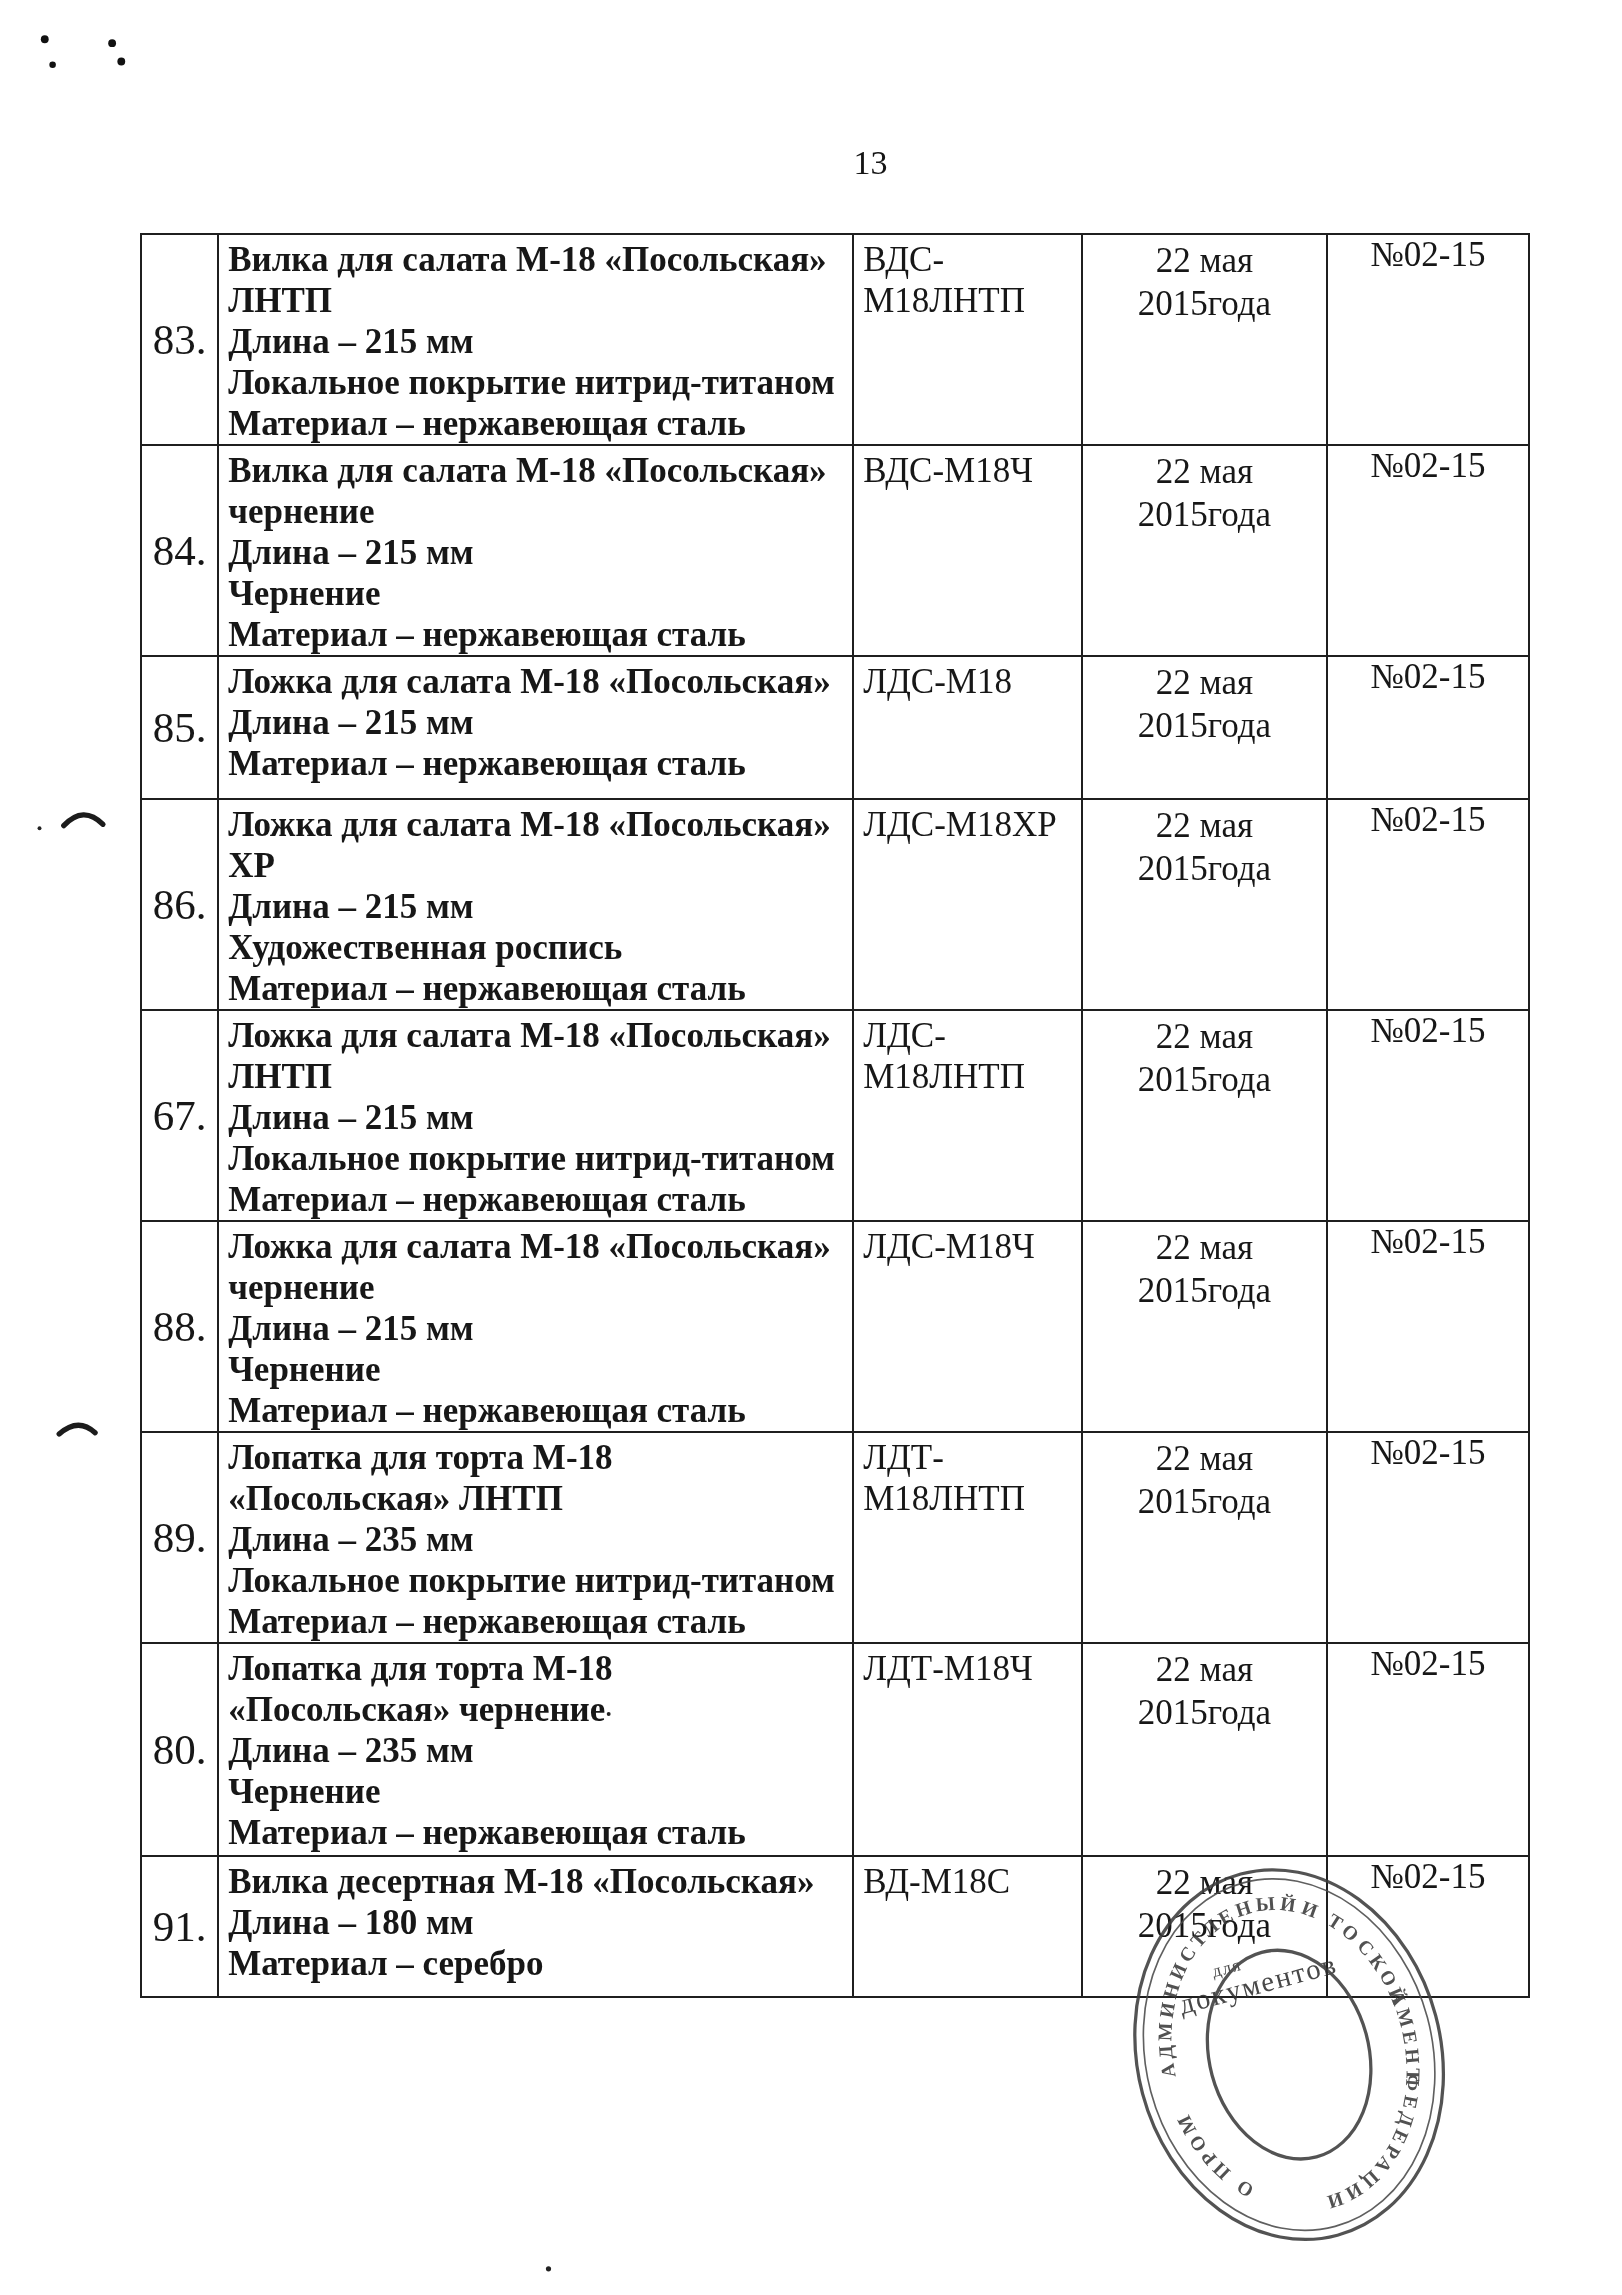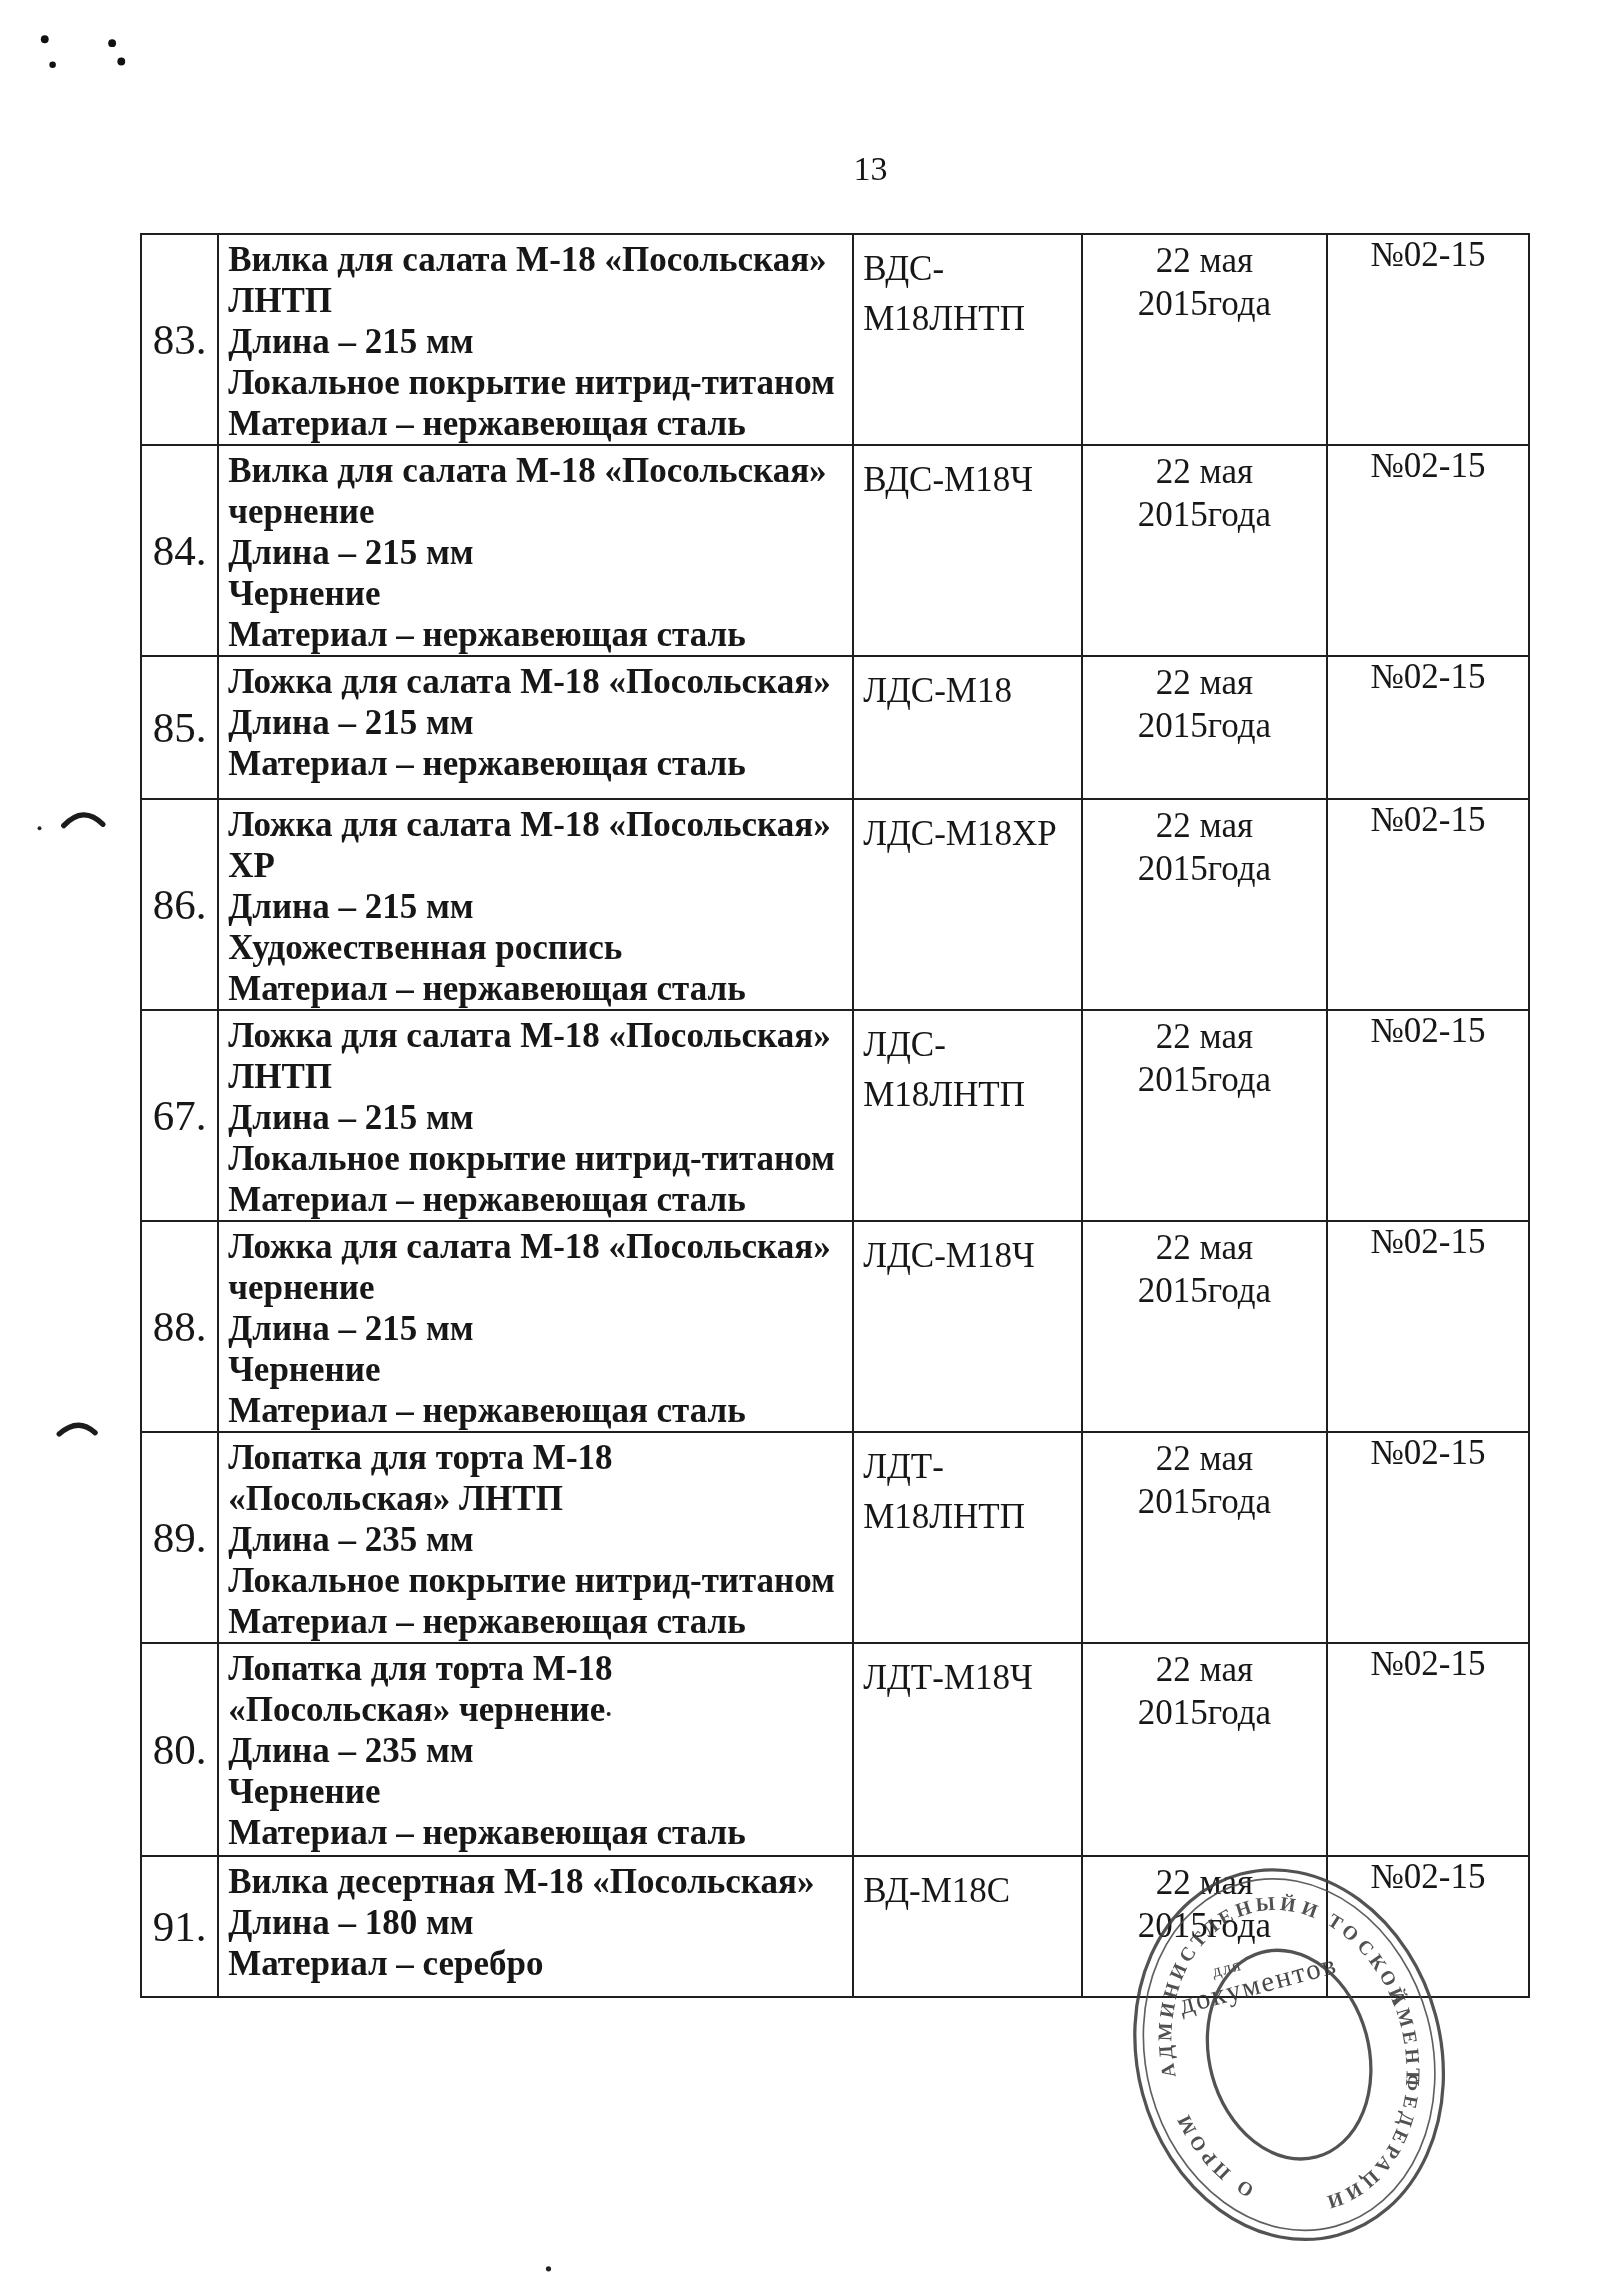--- a/index.html
+++ b/index.html
@@ -2,38 +2,38 @@
 <html style="font-size:10.5px"><head>
 <meta charset="utf-8">
 <style>
   html,body{margin:0;padding:0;}
   body{
     width:1623px;height:2295px;position:relative;overflow:hidden;
     background:#ffffff;color:#161616;
     font-family:"Liberation Serif", serif;
   }
   .page-number{
-    position:absolute;top:150px;left:838px;width:65px;
+    position:absolute;top:144px;left:838px;width:65px;
     font-size:34px;text-align:center;color:#141414;
   }
   table.cert-table{
     position:absolute;left:140px;top:233px;width:1389px;
     border-collapse:collapse;table-layout:fixed;
   }
   td{
     border:2px solid #1f1f1f;vertical-align:top;padding:0;
     color:#171717;
   }
   .c-num{
     text-align:center;vertical-align:middle;font-size:43px;
   }
   .c-desc{padding:3.9px 5.2px 0 9.2px;font-weight:bold;}
   .c-desc .tline{font-size:35px;line-height:41px;white-space:nowrap;}
   .c-code{padding:3.9px 0 0 9.2px;}
-  .c-code .tline{font-size:35px;line-height:41px;white-space:nowrap;margin-top:9px;}
+  .c-code .tline{font-size:35px;line-height:41px;white-space:nowrap;}
   .c-date{text-align:center;padding-top:3.9px;border-radius:25px;}
   .c-date .tline{font-size:35px;line-height:43px;}
   .c-cert{text-align:center;padding-top:0;font-size:35px;}
   svg.overlay{position:absolute;left:0;top:0;pointer-events:none;}
   svg.stamp{position:absolute;left:1008px;top:1857px;pointer-events:none;opacity:.88;}
   .stamp-ring-text{
     font-family:"Liberation Serif", serif;
     fill:#3a3a3a;font-size:30px;letter-spacing:6px;font-weight:bold;
   }
   .stamp-center-small{font-family:"Liberation Serif", serif;fill:#333;font-size:27px;letter-spacing:2px;}

